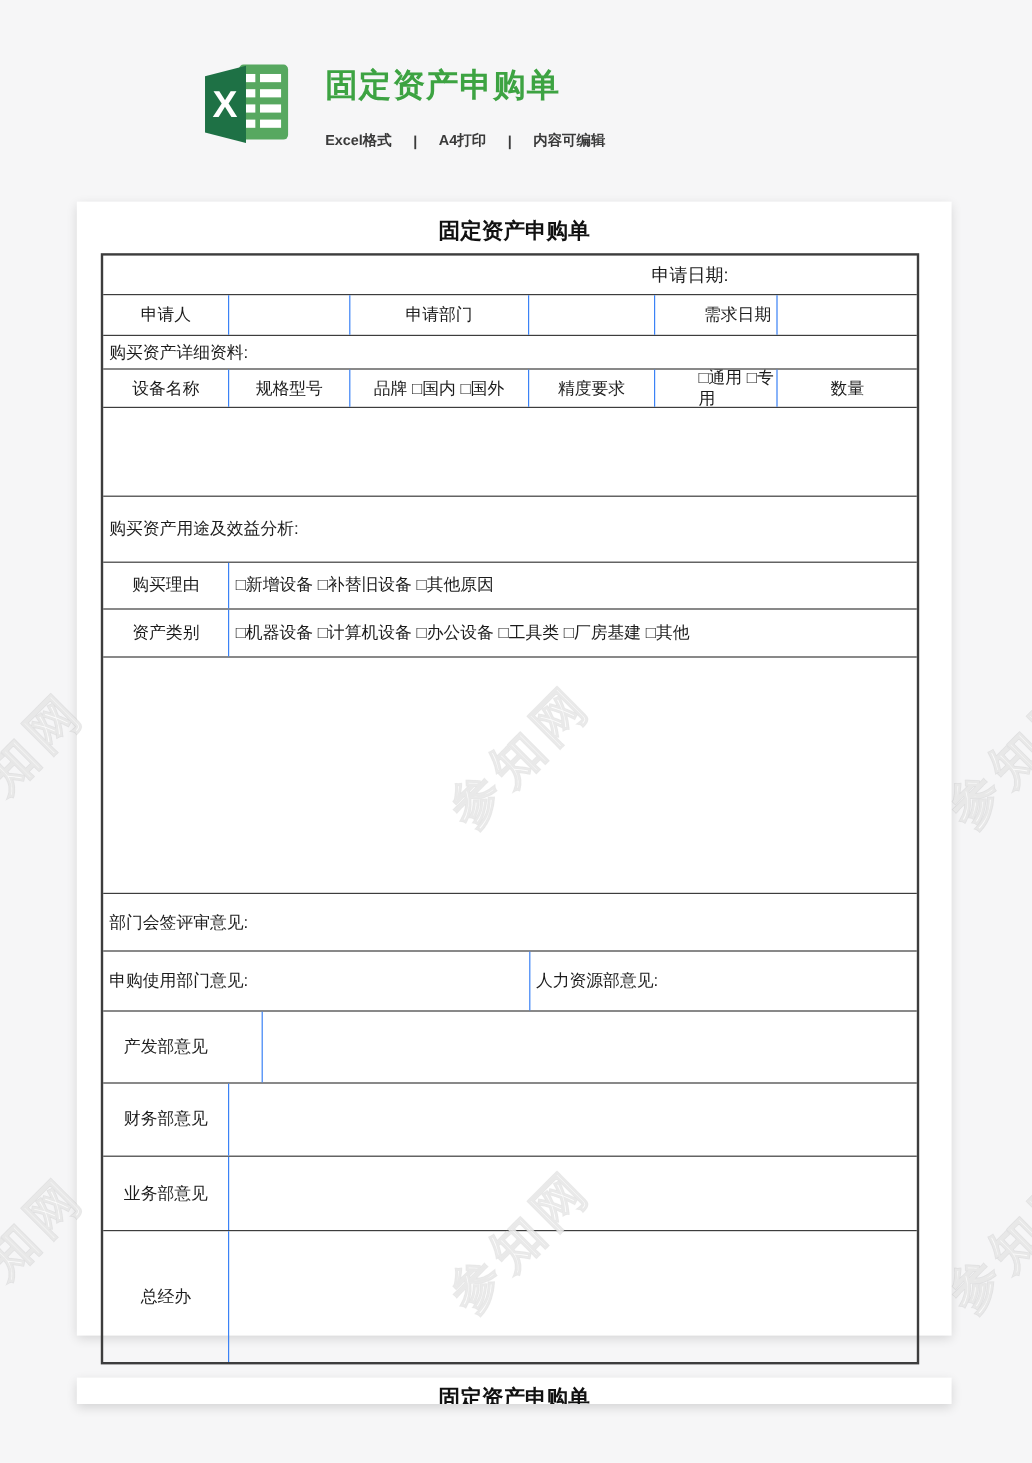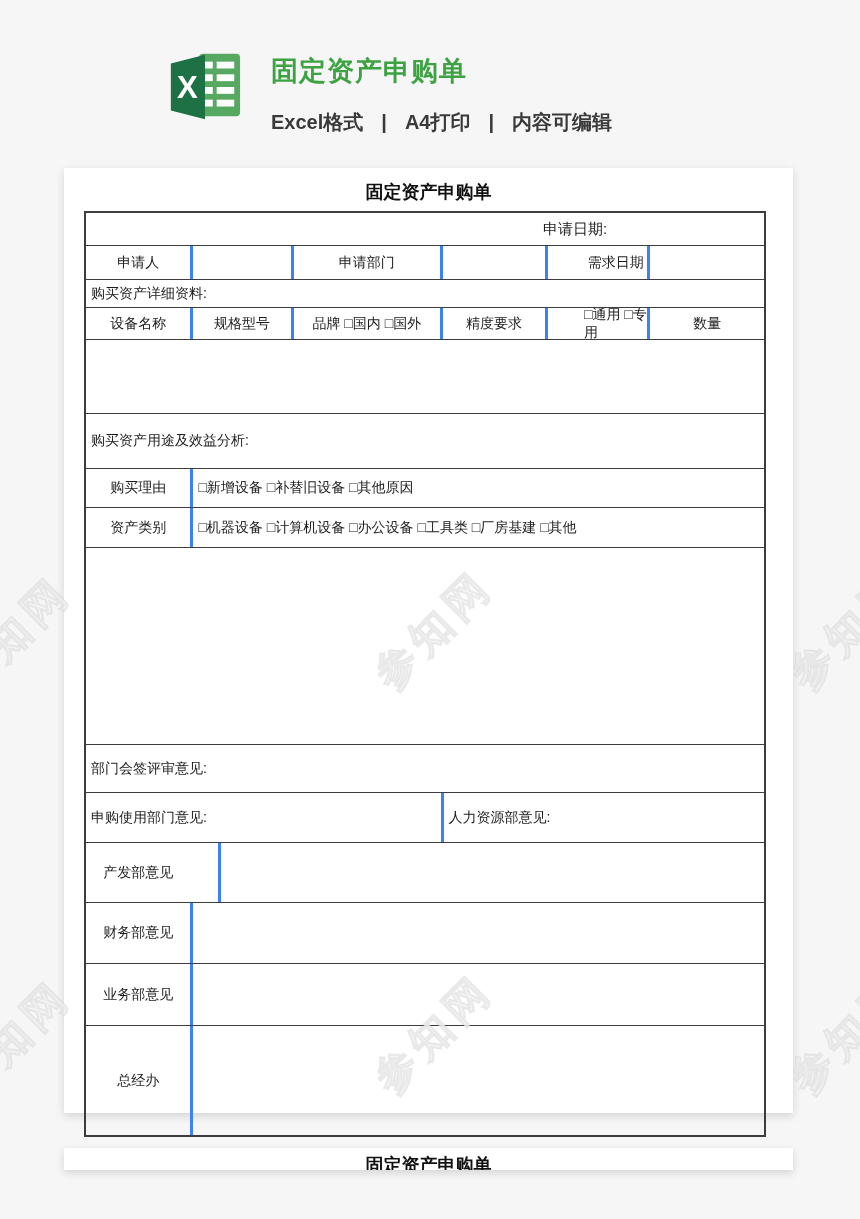--- a/index.html
+++ b/index.html
@@ -8,40 +8,40 @@
     background:#f6f6f7;
     font-family:"Liberation Sans","DejaVu Sans",sans-serif;
     position:relative;overflow:hidden;
     color:#1c1c1c;
   }
   
   .site-header{position:absolute;left:165px;top:48px;display:flex;align-items:flex-start;}
   .excel-icon{width:78px;height:78px;flex:0 0 78px;}
   .header-text{margin-left:28px;}
   .header-title{font-size:27px;font-weight:bold;letter-spacing:1px;margin-top:5px;}
-  .header-subtitle{margin-top:20px;font-size:20px;font-weight:bold;color:#3a3a3a;display:flex;align-items:center;}
+  .header-subtitle{margin-top:20px;font-size:12px;font-weight:bold;color:#3a3a3a;display:flex;align-items:center;}
   .header-subtitle .sep{margin:0 18px;color:#3a3a3a;}
   
   .page-card{
     position:absolute;left:64px;width:729px;background:#fff;
     box-shadow:0 3px 9px rgba(0,0,0,0.14);
   }
   .page1{top:168px;height:945px;}
   .page2{top:1148px;height:22px;overflow:hidden;}
   .form-title{text-align:center;font-weight:bold;font-size:18px;padding-top:12px;color:#111;}
   .page2 .form-title{padding-top:5px;}
   
   .form-table{
     position:absolute;left:20px;top:43px;width:682px;
     border:2px solid #3d3d3d;box-sizing:border-box;
     font-size:14px;color:#1c1c1c;
   }
   .row{display:flex;box-sizing:border-box;border-top:1px solid #3d3d3d;}
   .row:first-child{border-top:none;}
-  .cell{box-sizing:border-box;border-left:3px solid #3b82f6;display:flex;align-items:center;justify-content:center;overflow:hidden;}
+  .cell{box-sizing:border-box;border-left:1px solid #3b82f6;display:flex;align-items:center;justify-content:center;overflow:hidden;}
   .cell:first-child{border-left:none;text-align:right;}
   .cell.left{justify-content:flex-start;padding-left:5px;}
   .w1{flex:0 0 15.4%;} .w2{flex:0 0 14.8%;} .w3{flex:0 0 22.0%;}
   .w4{flex:0 0 15.5%;} .w5{flex:0 0 15.1%;padding-left:36px;} .w6{flex:1;}
   .half-l{flex:0 0 52.3%;} .half-r{flex:1;}
   .full{flex:1;}
   .r-date{height:32px;} .r-applicant{height:34px;} .r-detail{height:28px;}
   .r-spec{height:32px;} .r-empty1{height:74px;} .r-usage{height:55px;}
   .r-reason{height:39px;} .r-cat{height:40px;} .r-empty2{height:177px;}
   .r-meeting{height:48px;margin-top:20px;} .r-two{height:50px;}

